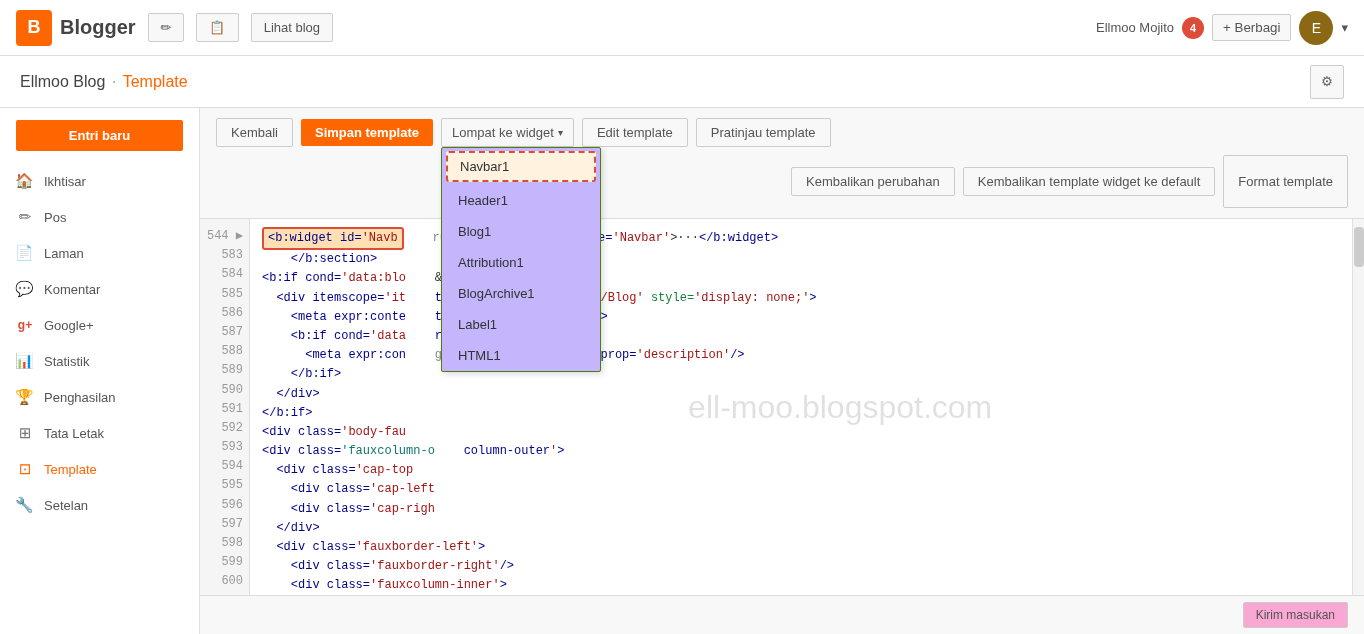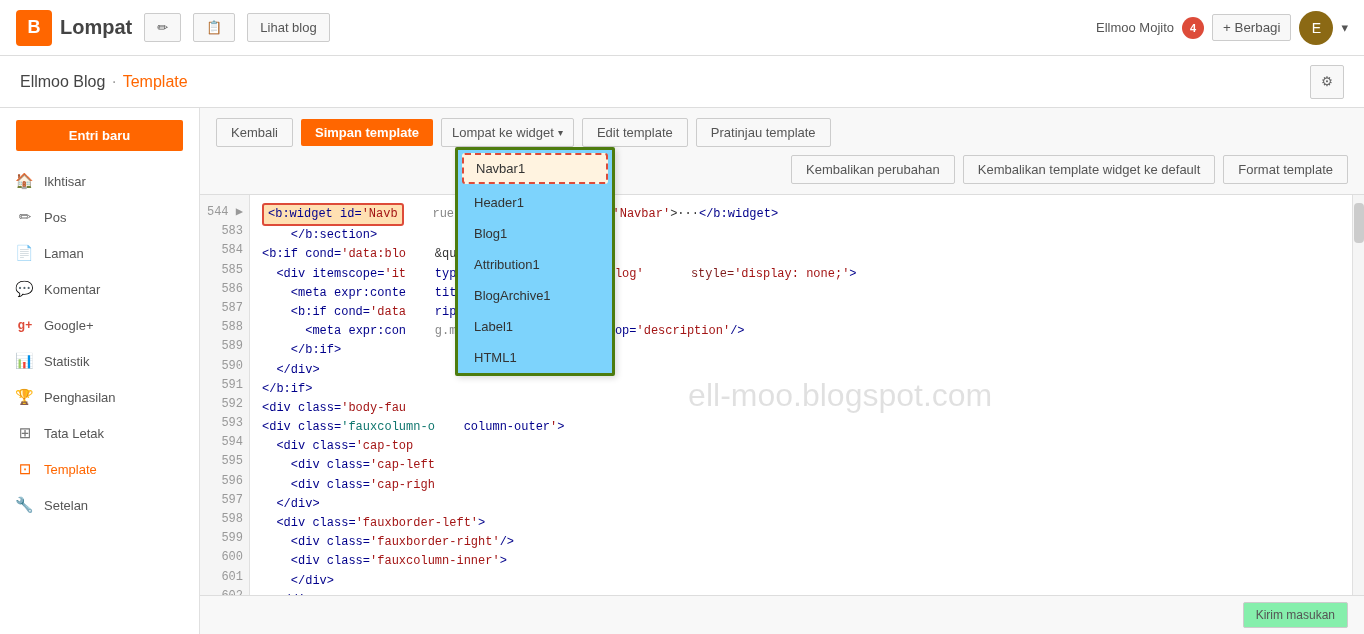--- a/index.html
+++ b/index.html
@@ -222,23 +222,23 @@
     .dropdown-arrow { font-size: 10px; }
 
     
     .dropdown-wrapper {
       position: relative;
       display: inline-block;
     }
     .dropdown-menu {
       position: absolute;
       top: 100%;
-      left: 14px;
-      background: #7dd3fc;
-      border: 3px solid #4d7c0f;
+      left: 0;
+      background: #c4b5fd;
+      border: 1px solid #4d7c0f;
       border-radius: 2px;
       box-shadow: 2px 2px 6px rgba(0,0,0,0.15);
       z-index: 100;
       min-width: 160px;
     }
     .dropdown-item {
       padding: 8px 16px;
       cursor: pointer;
       color: #333;
       font-size: 13px;
@@ -249,21 +249,21 @@
       color: #333;
       border-radius: 3px;
       margin: 3px 4px;
       padding: 6px 12px;
     }
 
     
     .format-template-btn {
       border: 1px solid #ccc;
       background: #f8f8f8;
-      padding: 6px 14px;
+      padding: 18px 14px;
       border-radius: 2px;
       cursor: pointer;
       color: #555;
       font-size: 13px;
     }
 
     
     .code-editor {
       flex: 1;
       overflow: hidden;
@@ -326,21 +326,21 @@
 
     
     .bottom-bar {
       background: #f8f8f8;
       border-top: 1px solid #ddd;
       padding: 6px 16px;
       display: flex;
       justify-content: flex-end;
     }
     .kirim-btn {
-      background: #86efac;
+      background: #f9a8d4;
       border: 1px solid #ccc;
       padding: 5px 12px;
       border-radius: 2px;
       cursor: pointer;
       font-size: 12px;
       color: #555;
     }
 
     .toolbar-right-group {
       display: flex;
@@ -350,21 +350,21 @@
     }
   </style>
 </head>
 <body>
 
 <div class="topbar">
   <div class="topbar-logo">
     <div class="blogger-icon">
       <span>B</span>
     </div>
-    <span>Lompat</span>
+    <span>Blogger</span>
   </div>
   <button class="topbar-btn">✏</button>
   <button class="topbar-btn">📋</button>
   <button class="topbar-btn">Lihat blog</button>
   <div class="topbar-spacer"></div>
   <div class="topbar-user">
     <span>Ellmoo Mojito</span>
     <div class="notif-badge">
       <span>4</span>
     </div>
@@ -487,21 +487,21 @@
           <div class="line-number">598</div>
           <div class="line-number">599</div>
           <div class="line-number">600</div>
           <div class="line-number">601</div>
           <div class="line-number">602</div>
 
         </div>
         <div class="code-content"><span style="background:#ffe0b2;border:2px solid #dd4b39;display:inline-block;padding:0 4px;border-radius:3px;"><span style="color:#00008b;">&lt;b:widget id=<span style="color:#a31515;">'Navb</span></span></span>    <span style="color:#888888;">rue!</span> <span style="color:#00008b;">title=</span><span style="color:#a31515;">'Navbar'</span> <span style="color:#00008b;">type=</span><span style="color:#a31515;">'Navbar'</span>&gt;···<span style="color:#00008b;">&lt;/b:widget&gt;</span>
     <span style="color:#00008b;">&lt;/b:section&gt;</span>
 <span style="color:#00008b;">&lt;b:if cond=</span><span style="color:#a31515;">'data:blo</span>    &amp;quot;index&amp;quot;<span style="color:#a31515;">'</span><span style="color:#00008b;">&gt;</span>
-  <span style="color:#00008b;">&lt;div itemscope=</span><span style="color:#a31515;">'it</span>    <span style="color:#00008b;">type=</span><span style="color:#a31515;">'http://schema.org/Blog'</span> <span style="color:#7f1d1d;margin-left:40px;">style=</span><span style="color:#a31515;">'display: none;'</span><span style="color:#00008b;">&gt;</span>
+  <span style="color:#00008b;">&lt;div itemscope=</span><span style="color:#a31515;">'it</span>    <span style="color:#00008b;">type=</span><span style="color:#a31515;">'http://schema.org/Blog'</span> <span style="color:#15803d;">style=</span><span style="color:#a31515;">'display: none;'</span><span style="color:#00008b;">&gt;</span>
     <span style="color:#00008b;">&lt;meta expr:conte</span>    <span style="color:#00008b;">title'</span> <span style="color:#00008b;">itemprop=</span><span style="color:#a31515;">'name'</span><span style="color:#00008b;">/&gt;</span>
     <span style="color:#00008b;">&lt;b:if cond=</span><span style="color:#a31515;">'data</span>    <span style="color:#00008b;">ription</span><span style="color:#a31515;">'</span><span style="color:#00008b;">&gt;</span>
       <span style="color:#00008b;">&lt;meta expr:con</span>    <span style="color:#888888;">g.metaDescription'</span> <span style="color:#00008b;">itemprop=</span><span style="color:#a31515;">'description'</span><span style="color:#00008b;">/&gt;</span>
     <span style="color:#00008b;">&lt;/b:if&gt;</span>
   <span style="color:#00008b;">&lt;/div&gt;</span>
 <span style="color:#00008b;">&lt;/b:if&gt;</span>
 <span style="color:#00008b;">&lt;div class=</span><span style="color:#a31515;margin-top:12px;">'body-fau</span>
 <span style="color:#00008b;">&lt;div class=</span><span style="color:#0f766e;">'fauxcolumn-o</span>    <span style="color:#00008b;">column-outer</span><span style="color:#a31515;">'</span><span style="color:#00008b;">&gt;</span>
   <span style="color:#00008b;">&lt;div class=</span><span style="color:#a31515;">'cap-top</span>
     <span style="color:#00008b;">&lt;div class=</span><span style="color:#a31515;">'cap-left</span>

